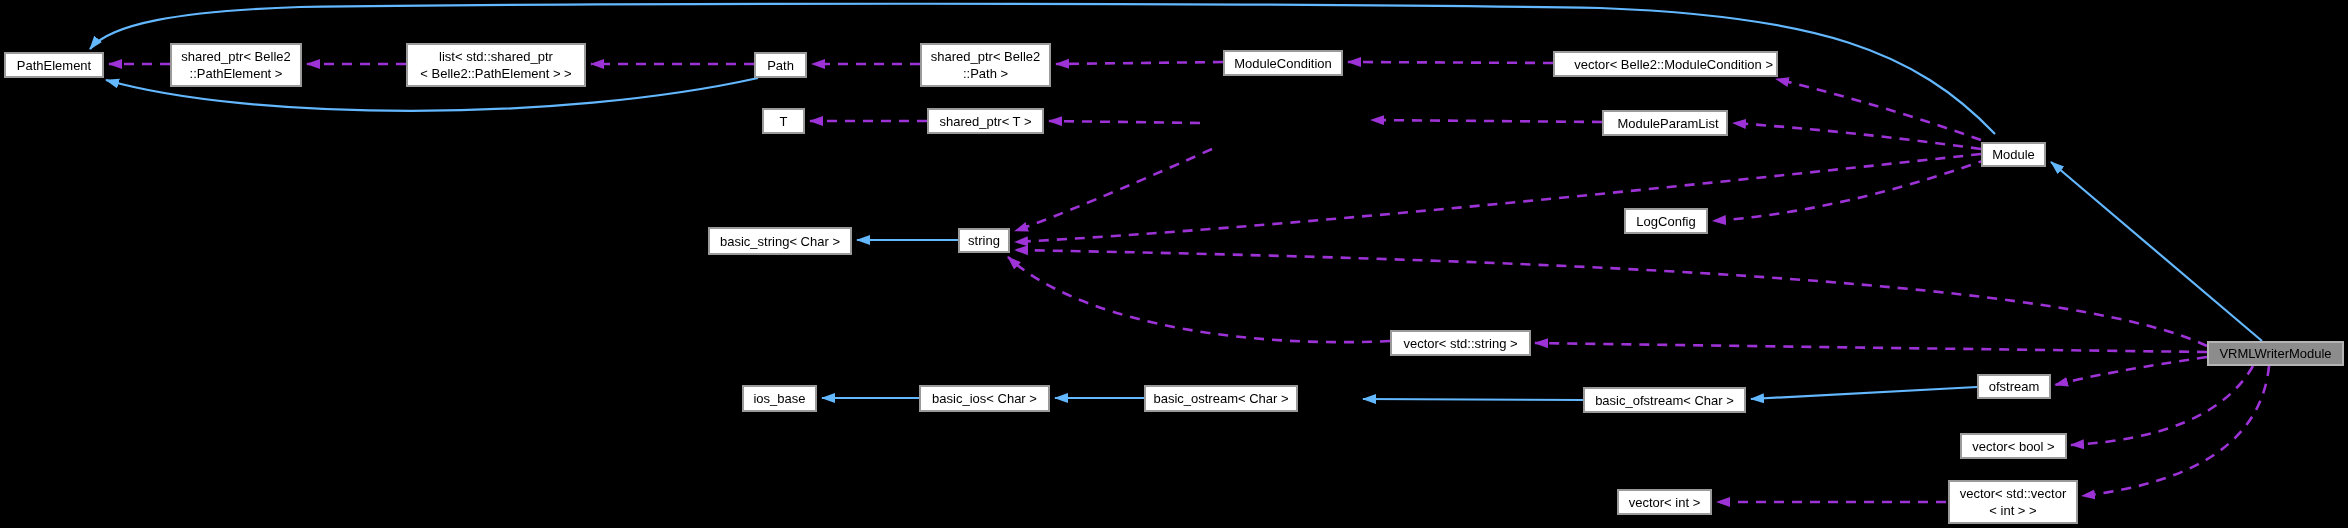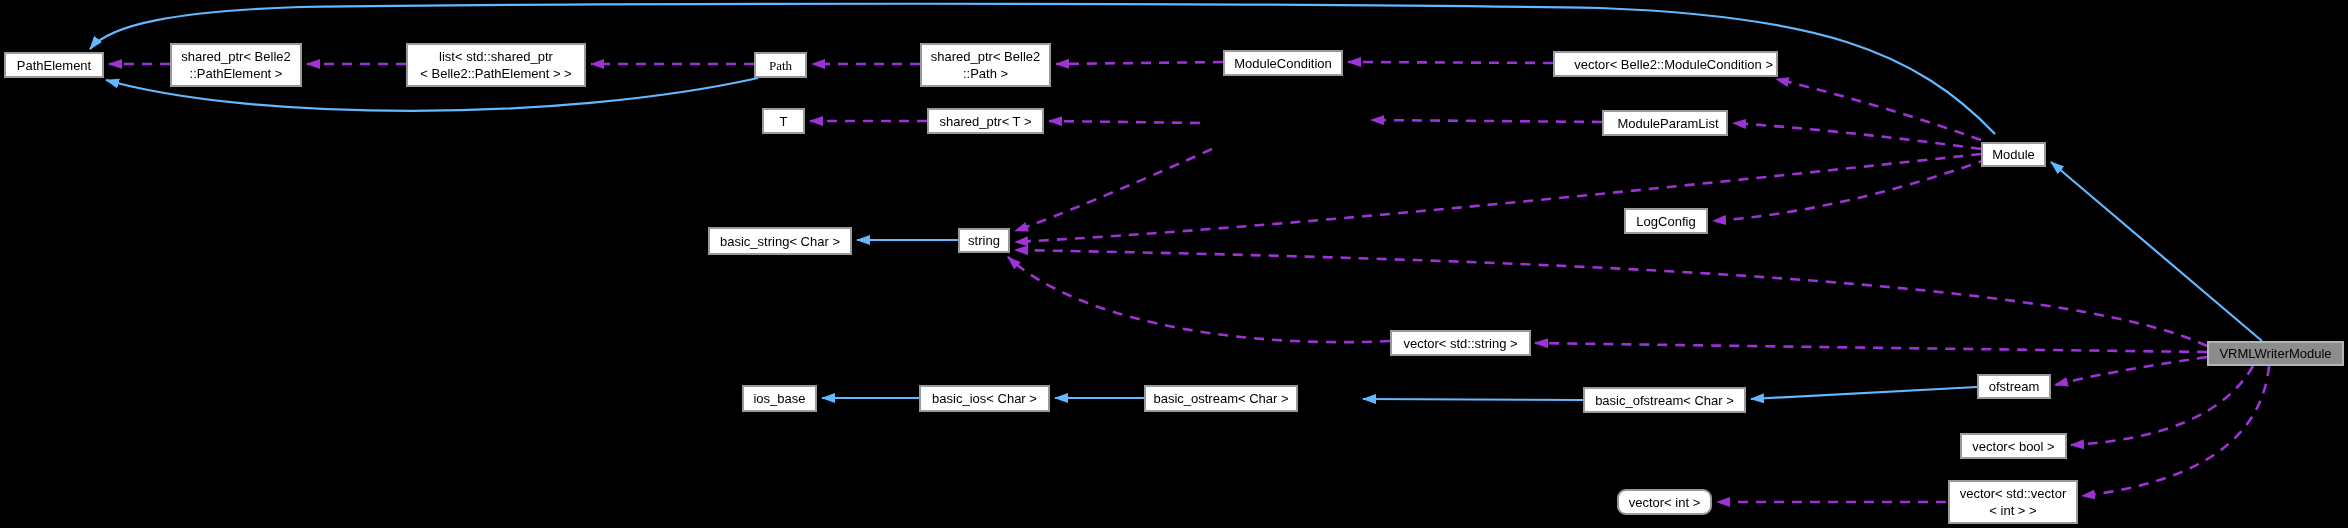--- a/index.html
+++ b/index.html
@@ -77,21 +77,21 @@
       <div class="line">PathElement</div>
     </div>
     <div class="node" style="left: 170px; top: 43px; width: 132px; height: 44px;">
       <div class="line">shared_ptr&lt; Belle2</div>
       <div class="line">::PathElement &gt;</div>
     </div>
     <div class="node" style="left: 406px; top: 43px; width: 180px; height: 44px;">
       <div class="line">list&lt; std::shared_ptr</div>
       <div class="line">&lt; Belle2::PathElement &gt; &gt;</div>
     </div>
-    <div class="node" style="left: 754px; top: 52px; width: 53px; height: 26px; font-family: Liberation Serif, serif;">
+    <div class="node" style="left: 754px; top: 52px; width: 53px; height: 26px;">
       <div class="line">Path</div>
     </div>
     <div class="node" style="left: 920px; top: 43px; width: 131px; height: 44px;">
       <div class="line">shared_ptr&lt; Belle2</div>
       <div class="line">::Path &gt;</div>
     </div>
     <div class="node" style="left: 1223px; top: 50px; width: 120px; height: 26px;">
       <div class="line">ModuleCondition</div>
     </div>
     <div class="node" style="left: 1553px; top: 51px; width: 225px; height: 26px; align-items: flex-end;">
@@ -135,20 +135,20 @@
     </div>
     <div class="node" style="left: 1583px; top: 387px; width: 163px; height: 26px;">
       <div class="line">basic_ofstream&lt; Char &gt;</div>
     </div>
     <div class="node" style="left: 1977px; top: 374px; width: 74px; height: 25px;">
       <div class="line">ofstream</div>
     </div>
     <div class="node" style="left: 1960px; top: 433px; width: 107px; height: 26px;">
       <div class="line">vector&lt; bool &gt;</div>
     </div>
-    <div class="node" style="left: 1617px; top: 489px; width: 95px; height: 26px; border-radius: 9px;">
+    <div class="node" style="left: 1617px; top: 489px; width: 95px; height: 26px;">
       <div class="line">vector&lt; int &gt;</div>
     </div>
     <div class="node" style="left: 1948px; top: 480px; width: 130px; height: 44px;">
       <div class="line">vector&lt; std::vector</div>
       <div class="line">&lt; int &gt; &gt;</div>
     </div>
   </div>
 
 </body></html>

